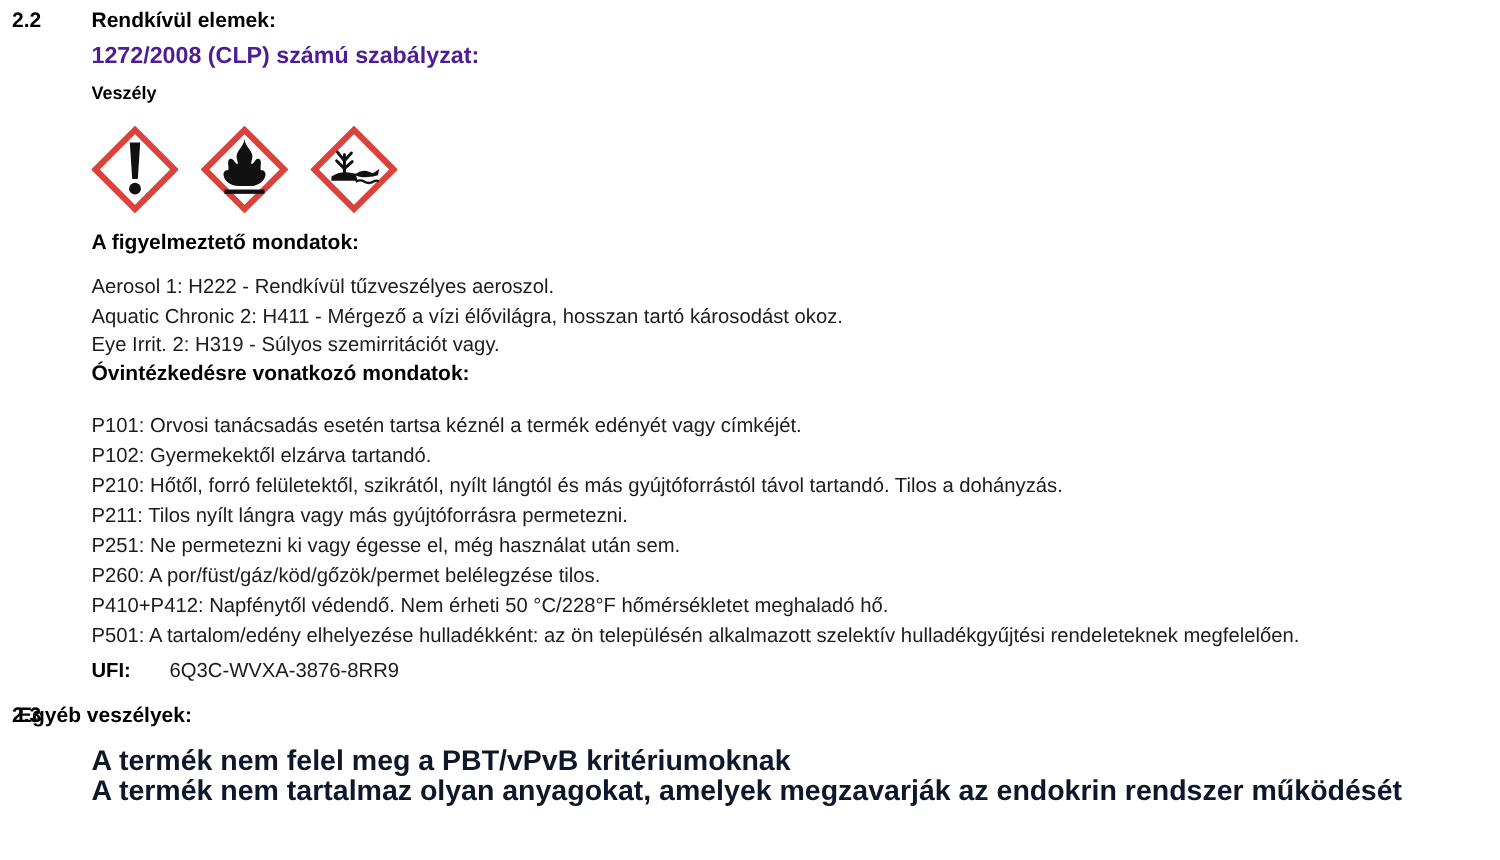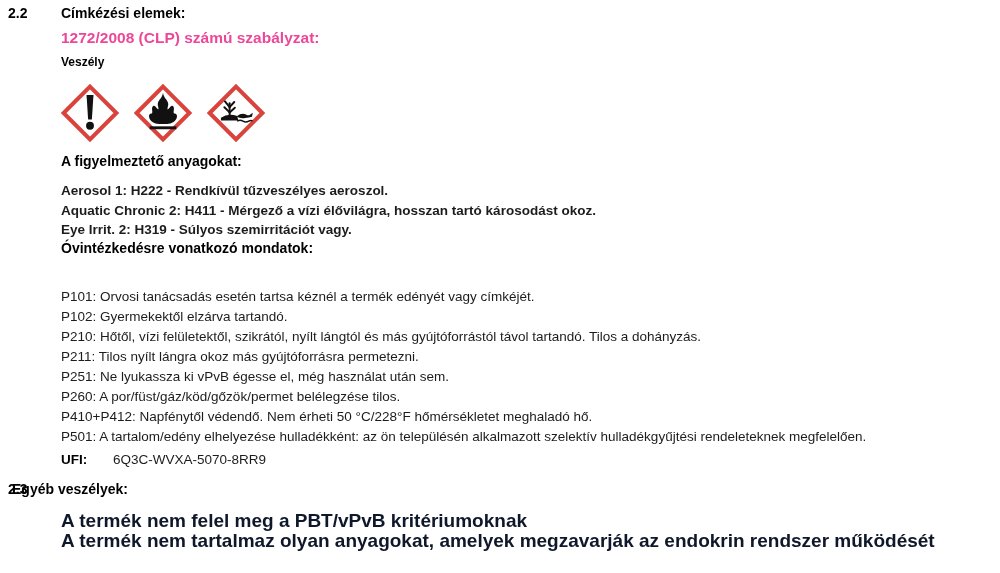--- a/index.html
+++ b/index.html
@@ -32,21 +32,21 @@
     top: 0;
   }
   .content {
     padding-left: 61px;
     width: 905px;
     box-sizing: content-box;
   }
   .reg-heading {
     margin-top: 6px;
     font-weight: bold;
-    color: #ec4899;
+    color: #4c1d95;
     font-size: 15.5px;
     line-height: 19px;
   }
   .signal-word {
     margin-top: 8px;
     font-weight: bold;
     color: #000000;
     font-size: 12px;
     line-height: 15px;
   }
@@ -63,22 +63,22 @@
   }
   .picto svg { display: block; width: 100%; height: 100%; }
   .sub-heading {
     font-weight: bold;
     color: #000000;
     font-size: 14px;
     line-height: 17px;
   }
   .sub-heading.hazard { margin-top: 11px; }
   .sub-heading.precaution { margin-top: 0; }
-  .stmt-list.hazard { margin-top: 11px; font-weight: bold; }
-  .stmt-list.precaution { margin-top: 30px; }
+  .stmt-list.hazard { margin-top: 11px; }
+  .stmt-list.precaution { margin-top: 17px; }
   .stmt {
     font-size: 13.5px;
     line-height: 19.5px;
     color: #1c1c1c;
   }
   .stmt-list.precaution .stmt { line-height: 20px; }
   .ufi-row {
     margin-top: 5px;
     font-size: 13.5px;
     line-height: 16px;
@@ -102,21 +102,21 @@
     font-weight: bold;
   }
 </style>
 </head>
 <body>
 
 <div class="doc">
 
   <div class="sec-row">
     <span class="sec-num">2.2</span>
-    <span>Címkézési elemek:</span>
+    <span>Rendkívül elemek:</span>
   </div>
 
   <div class="content">
 
     <div class="reg-heading">1272/2008 (CLP) számú szabályzat:</div>
 
     <div class="signal-word">Veszély</div>
 
     <div class="picto-row">
 
@@ -147,44 +147,44 @@
             <path d="M39 49 L48 41"></path>
           </g>
           <path d="M24 63 L24 58 Q36 50 52 55 L54 63 Z" fill="#111111"></path>
           <path d="M52 55 Q60 49 68 53 Q72 55 74 53 L79 49.5 L77.5 56.5 Q72 58.5 66 58.5 Q58 60 52 57 Z" fill="#111111"></path>
           <path d="M52 64 Q57 61 62 64 Q67 67 72 64 Q75.5 62 78.5 63.5" stroke="#111111" stroke-width="2.6" fill="none"></path>
         </svg>
       </span>
 
     </div>
 
-    <div class="sub-heading hazard">A figyelmeztető anyagokat:</div>
+    <div class="sub-heading hazard">A figyelmeztető mondatok:</div>
 
     <div class="stmt-list hazard">
       <div class="stmt">Aerosol 1: H222 - Rendkívül tűzveszélyes aeroszol.</div>
       <div class="stmt">Aquatic Chronic 2: H411 - Mérgező a vízi élővilágra, hosszan tartó károsodást okoz.</div>
       <div class="stmt">Eye Irrit. 2: H319 - Súlyos szemirritációt vagy.</div>
     </div>
 
     <div class="sub-heading precaution">Óvintézkedésre vonatkozó mondatok:</div>
 
     <div class="stmt-list precaution">
       <div class="stmt">P101: Orvosi tanácsadás esetén tartsa kéznél a termék edényét vagy címkéjét.</div>
       <div class="stmt">P102: Gyermekektől elzárva tartandó.</div>
-      <div class="stmt">P210: Hőtől, vízi felületektől, szikrától, nyílt lángtól és más gyújtóforrástól távol tartandó. Tilos a dohányzás.</div>
-      <div class="stmt">P211: Tilos nyílt lángra okoz más gyújtóforrásra permetezni.</div>
-      <div class="stmt">P251: Ne lyukassza ki vPvB égesse el, még használat után sem.</div>
+      <div class="stmt">P210: Hőtől, forró felületektől, szikrától, nyílt lángtól és más gyújtóforrástól távol tartandó. Tilos a dohányzás.</div>
+      <div class="stmt">P211: Tilos nyílt lángra vagy más gyújtóforrásra permetezni.</div>
+      <div class="stmt">P251: Ne permetezni ki vagy égesse el, még használat után sem.</div>
       <div class="stmt">P260: A por/füst/gáz/köd/gőzök/permet belélegzése tilos.</div>
       <div class="stmt">P410+P412: Napfénytől védendő. Nem érheti 50 °C/228°F hőmérsékletet meghaladó hő.</div>
       <div class="stmt">P501: A tartalom/edény elhelyezése hulladékként: az ön településén alkalmazott szelektív hulladékgyűjtési rendeleteknek megfelelően.</div>
     </div>
 
     <div class="ufi-row">
       <span class="ufi-label">UFI:</span>
-      <span class="ufi-value">6Q3C-WVXA-5070-8RR9</span>
+      <span class="ufi-value">6Q3C-WVXA-3876-8RR9</span>
     </div>
 
   </div>
 
   <div class="sec-row second">
     <span class="sec-num">2.3</span>
     <span>Egyéb veszélyek:</span>
   </div>
 
   <div class="content">

